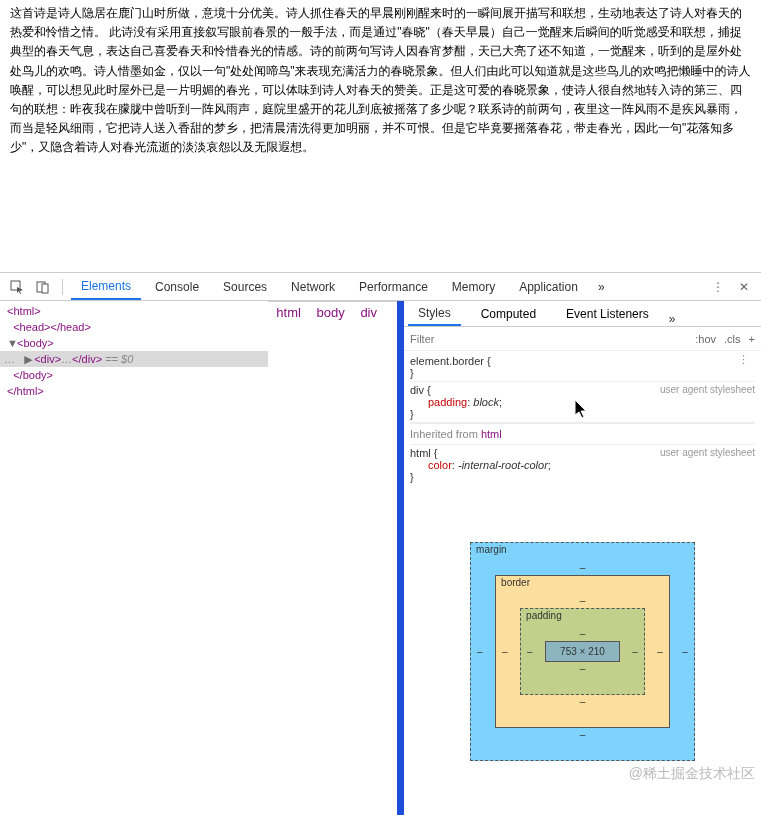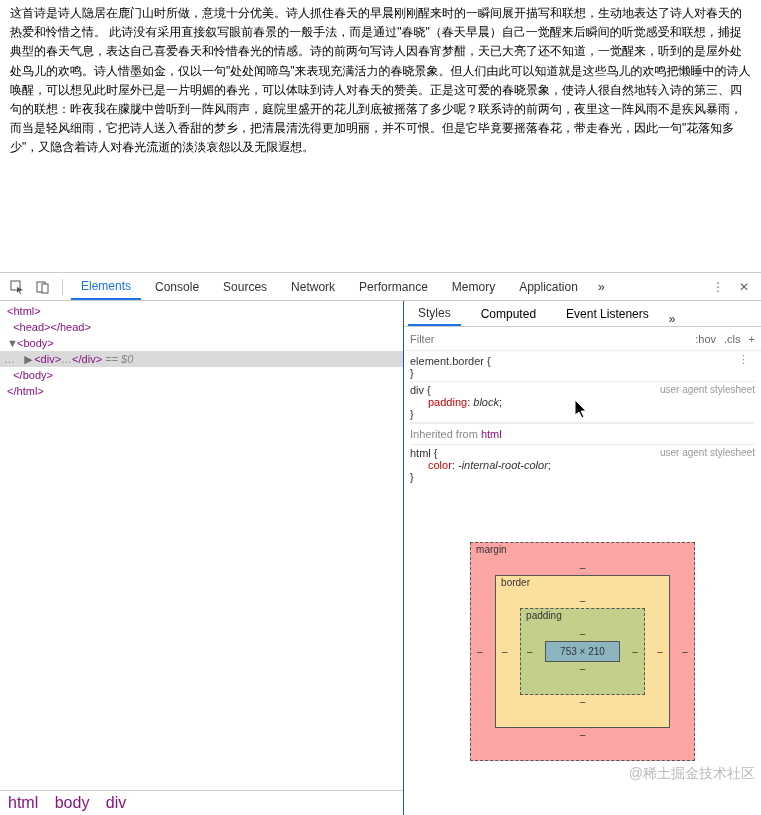--- a/index.html
+++ b/index.html
@@ -6,30 +6,30 @@
 body{width:761px;height:815px;display:flex;flex-direction:column;background:#fff;overflow:hidden}
 .page-content{padding:4px 10px 10px 10px;height:272px;font-size:12px;line-height:1.6;color:#000}
 .devtools{flex:1;display:flex;flex-direction:column;border-top:1px solid #ccc;font-size:12px;color:#333}
 .dt-toolbar{height:28px;display:flex;align-items:center;border-bottom:1px solid #ccc;padding:0 6px;gap:4px}
 .dt-toolbar .tab{padding:0 10px;height:27px;display:flex;align-items:center;color:#333;cursor:pointer}
 .dt-toolbar .tab.active{color:#1a73e8;border-bottom:2px solid #1a73e8}
 .dt-toolbar .sp{flex:1}
 .dt-toolbar .more{color:#333;padding:0 6px}
 .icon-btn{width:22px;height:22px;display:flex;align-items:center;justify-content:center;color:#666;cursor:pointer}
 .dt-body{flex:1;display:flex;min-height:0}
-.elements-panel{flex:1;display:flex;flex-direction:column;border-right:1px solid #1d4ed8;min-width:0}
+.elements-panel{flex:1;display:flex;flex-direction:row;border-right:7px solid #1d4ed8;min-width:0}
 .dom-tree{flex:1;font-family:Menlo,Consolas,monospace;font-size:11px;line-height:16px;padding:2px 0;overflow:auto}
 .dom-line{white-space:pre;padding:0 4px}
 .dom-line.sel{background:#dadada}
 .tag{color:#881280}
 .brak{color:#881280}
 .arrow{color:#6e6e6e;display:inline-block;width:10px}
 .dimmed{color:#888}
 .eqsel{color:#888;font-style:italic}
-.crumbs{border-top:1px solid #ccc;padding:3px 8px;font-size:16px;color:#555}
+.crumbs{border-top:1px solid #ccc;padding:3px 8px;font-size:13px;color:#555}
 .crumbs span{color:#881280;margin-right:12px}
 .styles-panel{width:357px;display:flex;flex-direction:column;position:relative;min-width:0}
 .styles-tabs{height:26px;display:flex;align-items:flex-end;border-bottom:1px solid #ccc;padding:0 4px;gap:10px}
 .styles-tabs .stab{padding:0 10px;height:25px;display:flex;align-items:center;color:#000000;cursor:pointer}
 .styles-tabs .stab.active{color:#333;border-bottom:2px solid #1a73e8}
 .filter-row{display:flex;align-items:center;border-bottom:1px solid #eee;height:24px;padding:0 6px}
 .filter-row input{border:none;outline:none;flex:1;font-size:11px;color:#999}
 .filter-row .tools{color:#666;font-size:11px;display:flex;gap:8px;align-items:center}
 .style-rules{font-family:Menlo,Consolas,monospace;font-size:11px;padding:2px 6px;flex:0 0 auto}
 .rule{position:relative;padding:2px 0;border-bottom:1px solid #eee}
@@ -39,21 +39,21 @@
 .prop{padding-left:18px}
 .prop .name{color:#c80000}
 .prop .val{color:#333}
 .ua{position:absolute;right:0;top:2px;color:#999;font-size:10px}
 .inherit{color:#888;padding:4px 0;border-top:1px solid #eee;border-bottom:1px solid #eee}
 .inherit .tag{color:#881280}
 .more-dots{position:absolute;right:6px;top:0;color:#888}
 .box-model-area{flex:1;display:flex;align-items:center;justify-content:center}
 .bm{font-family:Menlo,Consolas,monospace;font-size:10px}
 .bm .layer{position:relative;text-align:center;padding:18px 24px}
-.bm .margin{background:#fca5a5;border:1px dashed #555}
+.bm .margin{background:#7dd3fc;border:1px dashed #555}
 .bm .border{background:#fddf9d;border:1px solid #555}
 .bm .padding{background:#c3d08b;border:1px dashed #555}
 .bm .content{background:#8cb5c0;border:1px solid #555;padding:4px 14px;color:#333}
 .bm .lbl{position:absolute;top:1px;left:5px;font-size:10px}
 .bm .top,.bm .bottom{display:block;height:14px;line-height:14px}
 .bm .side{position:absolute;top:50%;transform:translateY(-50%)}
 .bm .left{left:6px}.bm .right{right:6px}
 .watermark{position:absolute;right:6px;bottom:32px;color:#bbb;font-size:14px}
 .cursor{position:absolute;pointer-events:none}
 svg{display:block}

